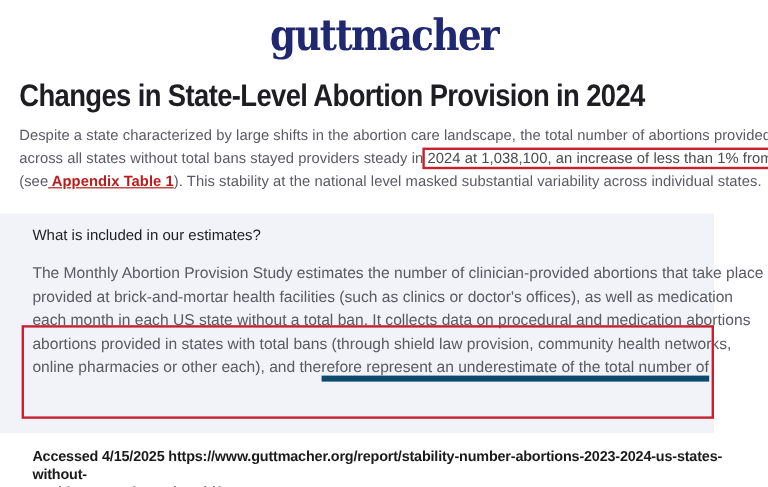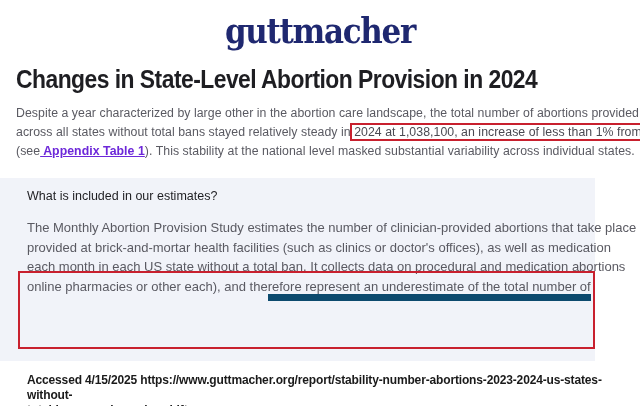--- a/index.html
+++ b/index.html
@@ -9,51 +9,52 @@
           font-family: "DejaVu Serif", serif; font-weight: bold; font-size: 36px;
           color: #1f2870; letter-spacing: -1.5px; transform: scaleX(0.86); transform-origin: center; line-height: 44px; }
 
   .title { position: absolute; left: 16px; top: 62px; width: 620px;
            font-family: "Liberation Sans Narrow", "Liberation Sans", sans-serif; font-weight: bold; font-size: 26px;
            color: #1e1e22; line-height: 34px; letter-spacing: -0.6px; transform: scaleX(0.88); transform-origin: left; white-space: nowrap; }
 
   .intro { position: absolute; left: 16px; top: 104px; width: 620px;
            font-size: 12.3px; line-height: 19px; color: #5a5a62; letter-spacing: 0.05px; }
   .intro .line { white-space: nowrap; }
-  .intro a { color: #6d28d9; font-weight: bold; text-decoration: underline; }
+  .intro a { color: #b91c1c; font-weight: bold; text-decoration: underline; }
   .hl-box { border: 2px solid #c8202e; padding: 0 2px 0 2px; margin-left: -4px; color: #4a4a52; }
 
   .callout { position: absolute; left: 0; top: 178px; width: 595px; height: 183px; background: #f1f3f9; }
   .callout-heading { position: absolute; left: 27px; top: 189px; font-weight: normal; font-size: 12.5px; color: #1e1e22; }
   .callout-body { position: absolute; left: 27px; top: 218px; width: 570px; font-size: 13px; line-height: 19.5px; color: #5a5a62; }
   .callout-body .line { white-space: nowrap; }
   .red-frame { position: absolute; left: 18px; top: 271px; width: 577px; height: 78px; border: 2px solid #c8202e; box-sizing: border-box; }
-  .underline-red { border-bottom: 7px solid #0c4a6e; padding-bottom: 0px; }
+  .underline-red { border-bottom: 5px solid #0c4a6e; padding-bottom: 0px; }
 
   .footer { position: absolute; left: 27px; top: 373px; width: 580px; font-size: 12px; line-height: 15px; color: #1a1a1a; font-weight: bold; letter-spacing: -0.15px; }
 </style>
 </head>
 <body>
 
 <div class="logo">guttmacher</div>
 
 <div class="title">Changes in State-Level Abortion Provision in 2024</div>
 
 <div class="intro">
-  <div class="line">Despite a year characterized by large other in the abortion care landscape, the total number of abortions provided</div>
-  <div class="line"><span>across all states without total bans stayed relatively steady in</span> <span class="hl-box">2024 at 1,038,100, an increase of less than 1% from 2023</span></div>
+  <div class="line">Despite a state characterized by large shifts in the abortion care landscape, the total number of abortions provided</div>
+  <div class="line"><span>across all states without total bans stayed providers steady in</span> <span class="hl-box">2024 at 1,038,100, an increase of less than 1% from 2023</span></div>
   <div class="line"><span>(see</span><a> Appendix Table 1</a><span>). This stability at the national level masked substantial variability across individual states.</span></div>
 </div>
 
 <div class="callout"></div>
 <div class="callout-heading">What is included in our estimates?</div>
 <div class="callout-body">
   <div class="line">The Monthly Abortion Provision Study estimates the number of clinician-provided abortions that take place</div>
   <div class="line">provided at brick-and-mortar health facilities (such as clinics or doctor's offices), as well as medication</div>
   <div class="line">each month in each US state without a total ban. It collects data on procedural and medication abortions</div>
+  <div class="line">abortions provided in states with total bans (through shield law provision, community health networks,</div>
   <div class="line"><span>online pharmacies or other each), and the</span><span class="underline-red">refore represent an underestimate of the total number of</span></div>
 </div>
 <div class="red-frame"></div>
 
 <div class="footer">
   <div>Accessed 4/15/2025 https://www.guttmacher.org/report/stability-number-abortions-2023-2024-us-states-without-</div>
   <div>total-bans-masks-major-shifts-access</div>
 </div>
 
 </body></html>

